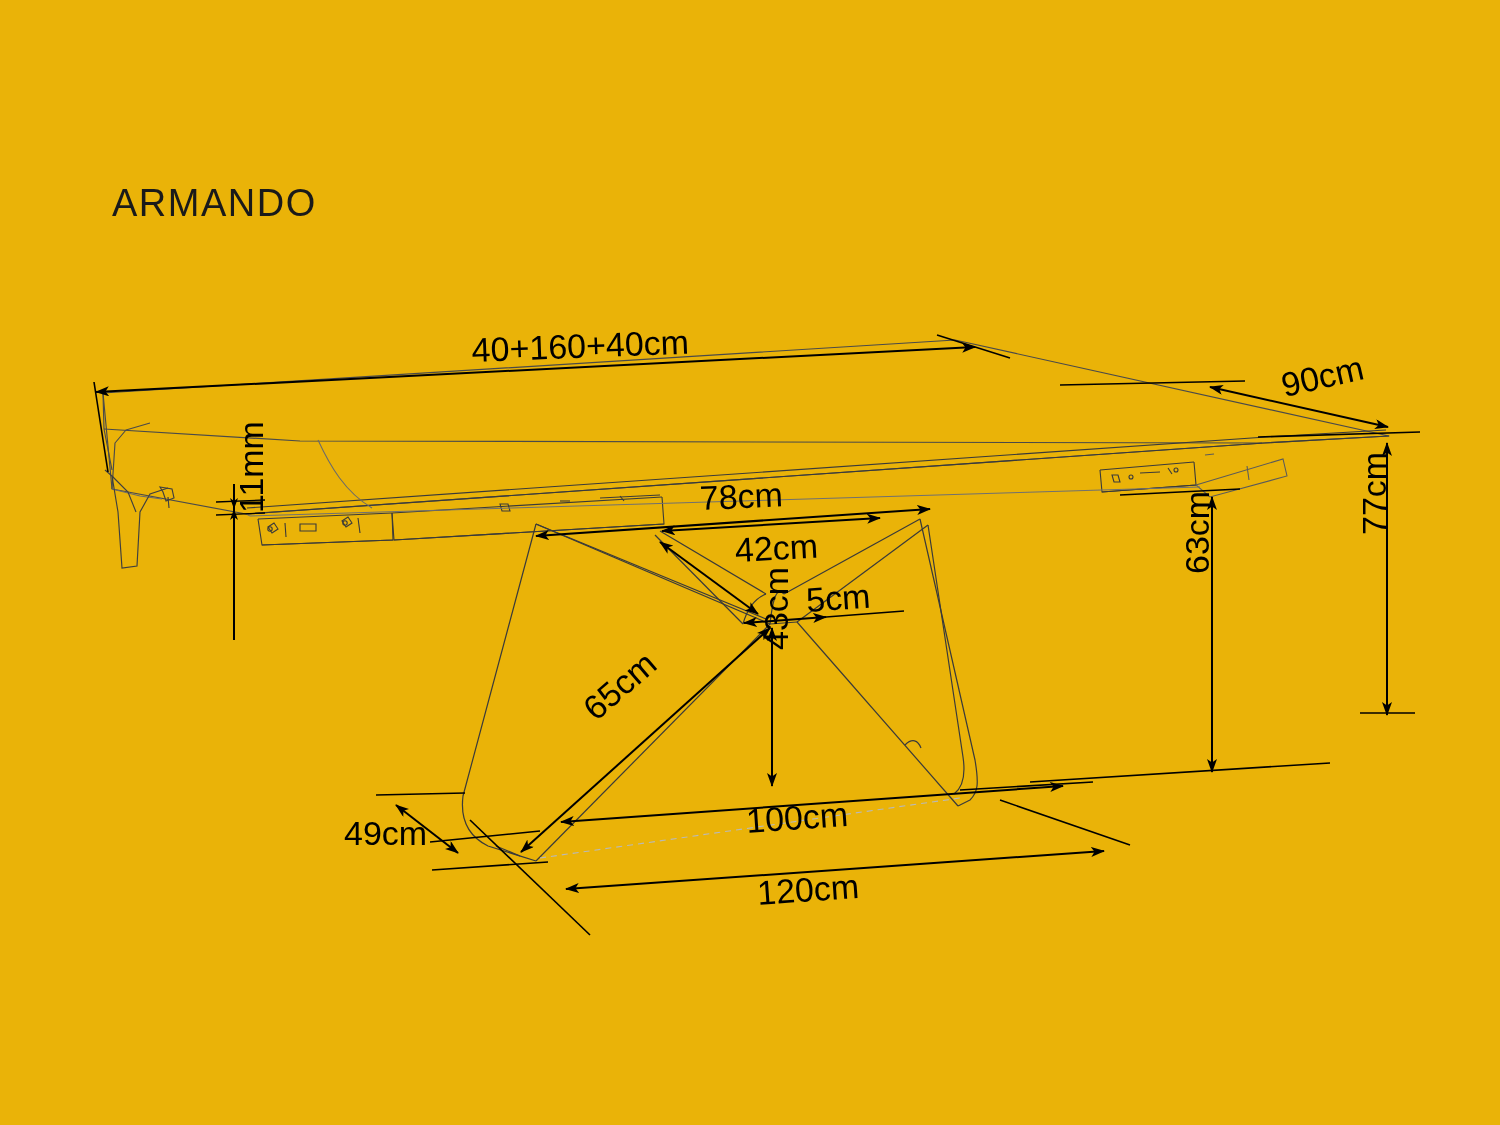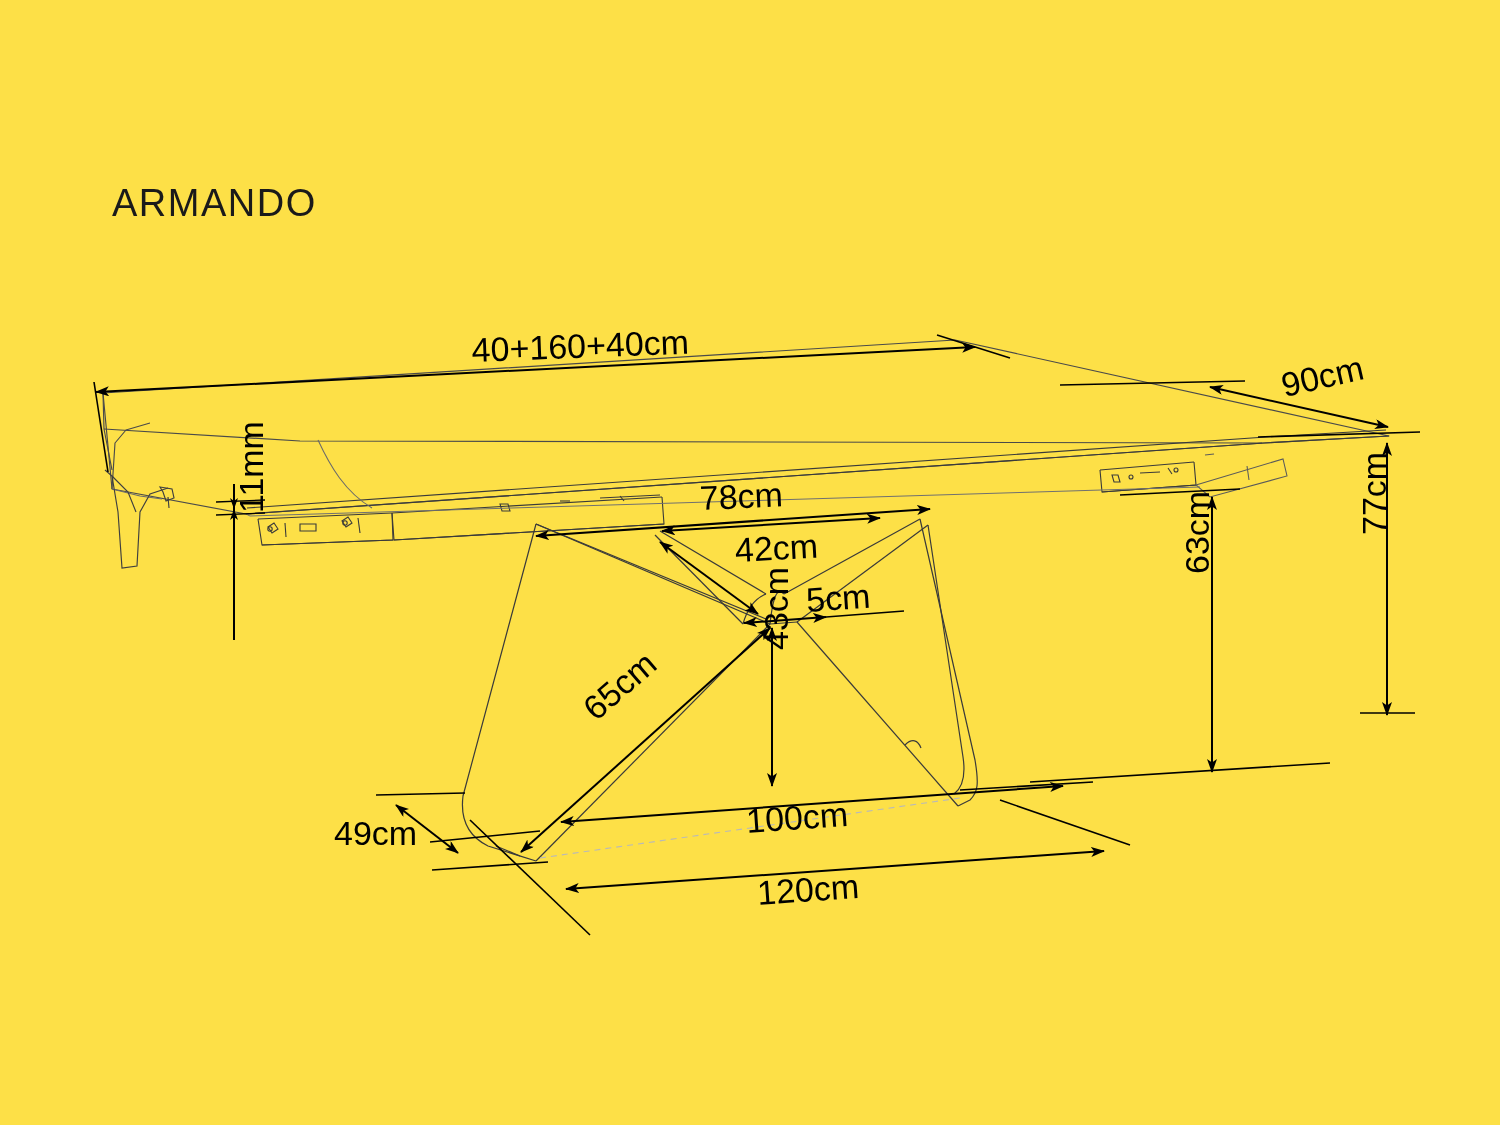--- a/index.html
+++ b/index.html
@@ -11,21 +11,21 @@
     width: 1500px;
     height: 1125px;
     font-family: "Liberation Sans", sans-serif;
     overflow: hidden;
     position: relative;
   }
   #stage {
     position: relative;
     width: 1500px;
     height: 1125px;
-    background: #fde047;
+    background: #eab308;
   }
   #drawing {
     position: absolute;
     left: 0;
     top: 0;
     width: 1500px;
     height: 1125px;
   }
   .dim-label {
     position: absolute;
@@ -49,21 +49,21 @@
   .lbl-total   { left: 471px;  top: 333px;  transform: rotate(-2.2deg); transform-origin: left top; }
   .lbl-depth   { left: 1278px; top: 369px;  transform: rotate(-13deg); transform-origin: left top; }
   .lbl-h77     { left: 1357px; top: 535px;  transform: rotate(-90deg); transform-origin: left top; }
   .lbl-h63     { left: 1180px; top: 574px;  transform: rotate(-90deg); transform-origin: left top; }
   .lbl-thick   { left: 234px;  top: 513px;  transform: rotate(-90deg); transform-origin: left top; }
   .lbl-78      { left: 699px;  top: 481px;  transform: rotate(-2.5deg); transform-origin: left top; }
   .lbl-42      { left: 734px;  top: 533px;  transform: rotate(-3deg); transform-origin: left top; }
   .lbl-5       { left: 805px;  top: 583px;  transform: rotate(-4deg); transform-origin: left top; }
   .lbl-65      { left: 577px;  top: 700px;  transform: rotate(-41deg); transform-origin: left top; }
   .lbl-43      { left: 759px;  top: 650px;  transform: rotate(-90deg); transform-origin: left top; }
-  .lbl-49      { left: 334px;  top: 816px;  transform: rotate(0deg); transform-origin: left top; }
+  .lbl-49      { left: 344px;  top: 816px;  transform: rotate(0deg); transform-origin: left top; }
   .lbl-100     { left: 745px;  top: 804px;  transform: rotate(-4deg); transform-origin: left top; }
   .lbl-120     { left: 756px;  top: 876px;  transform: rotate(-4deg); transform-origin: left top; }
 </style>
 </head>
 <body>
 
 <div id="stage">
 
   <svg id="drawing" viewBox="0 0 1500 1125">
     <defs>

